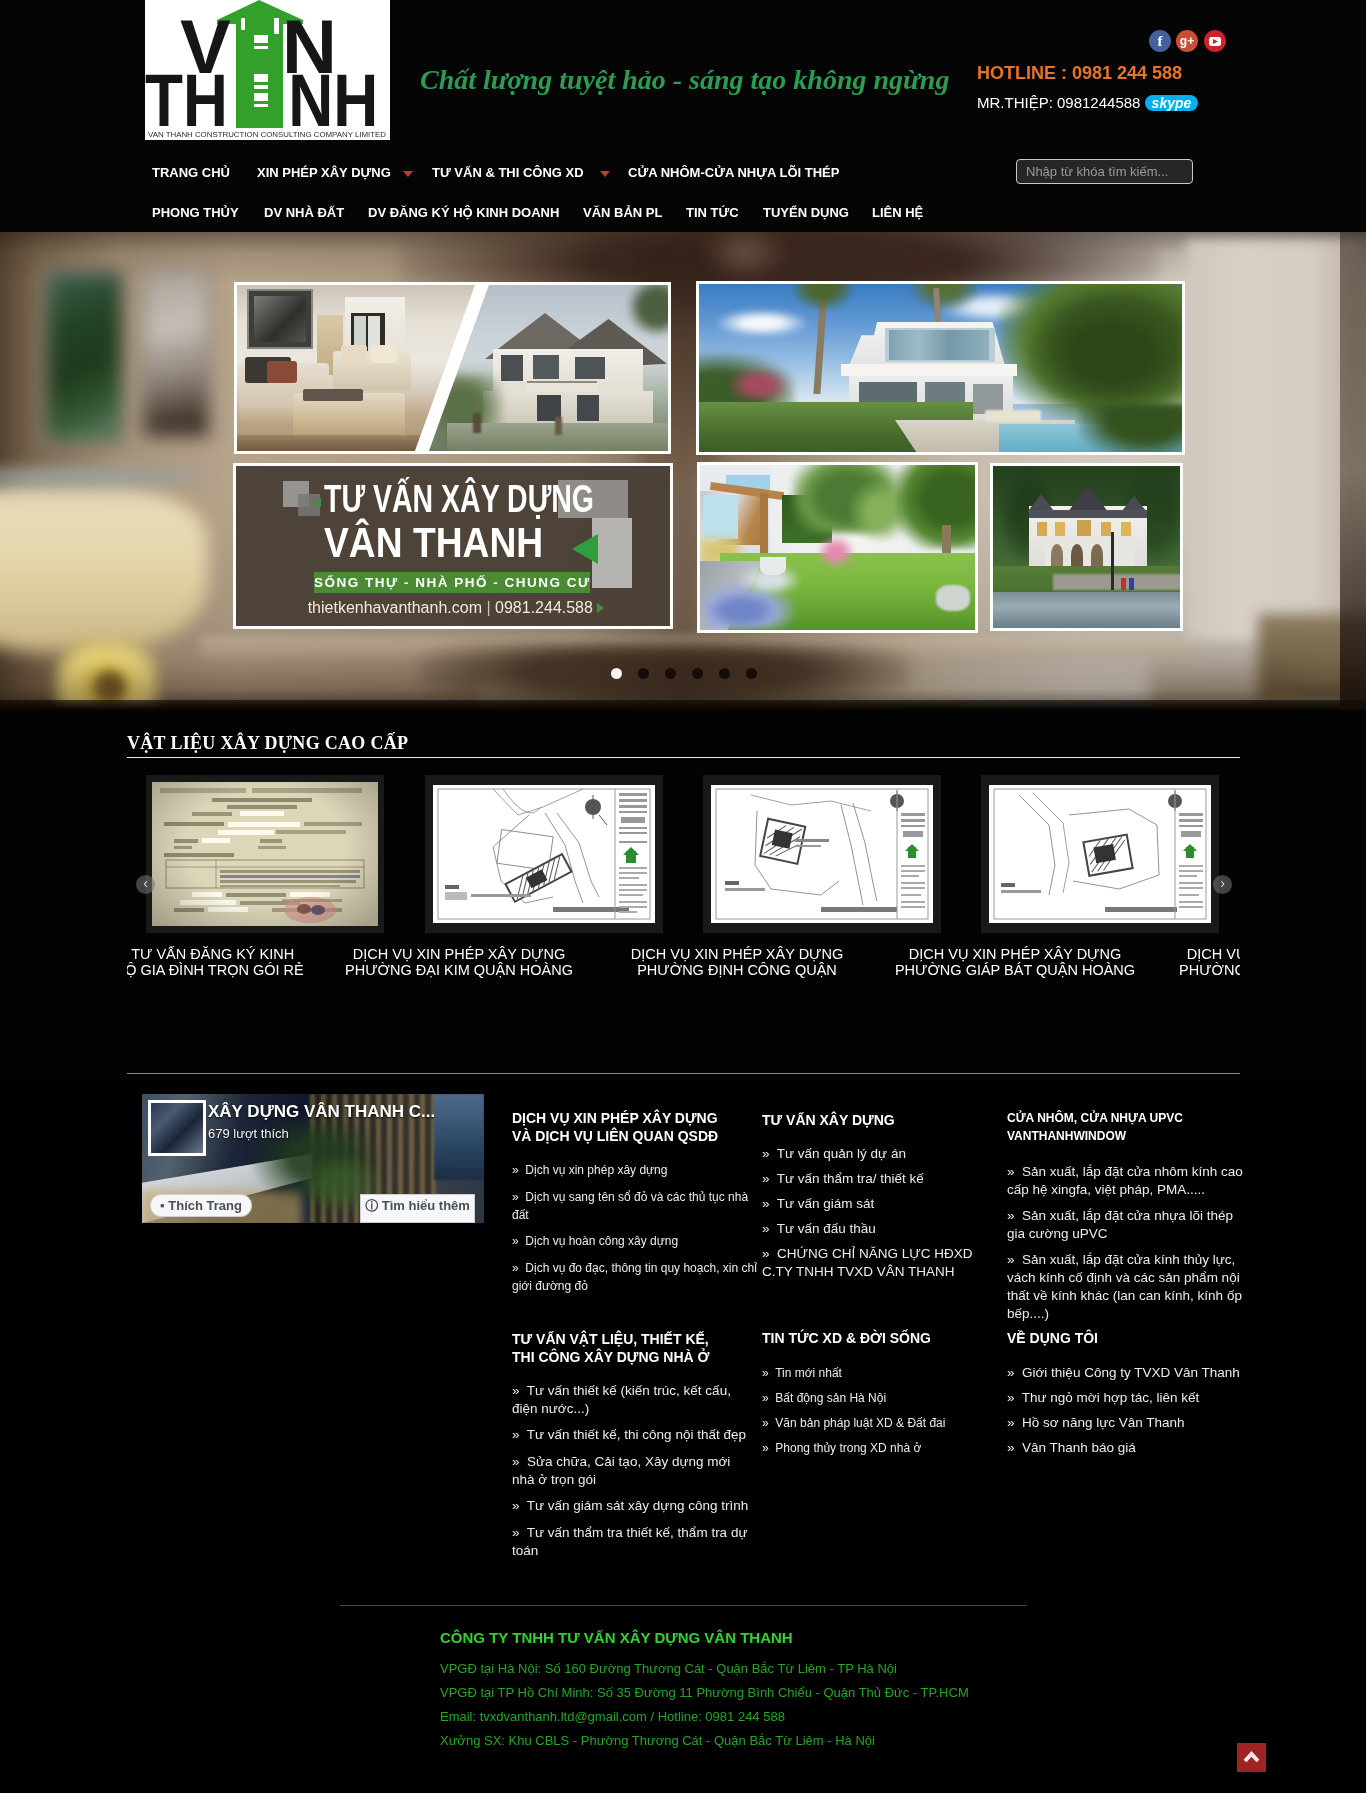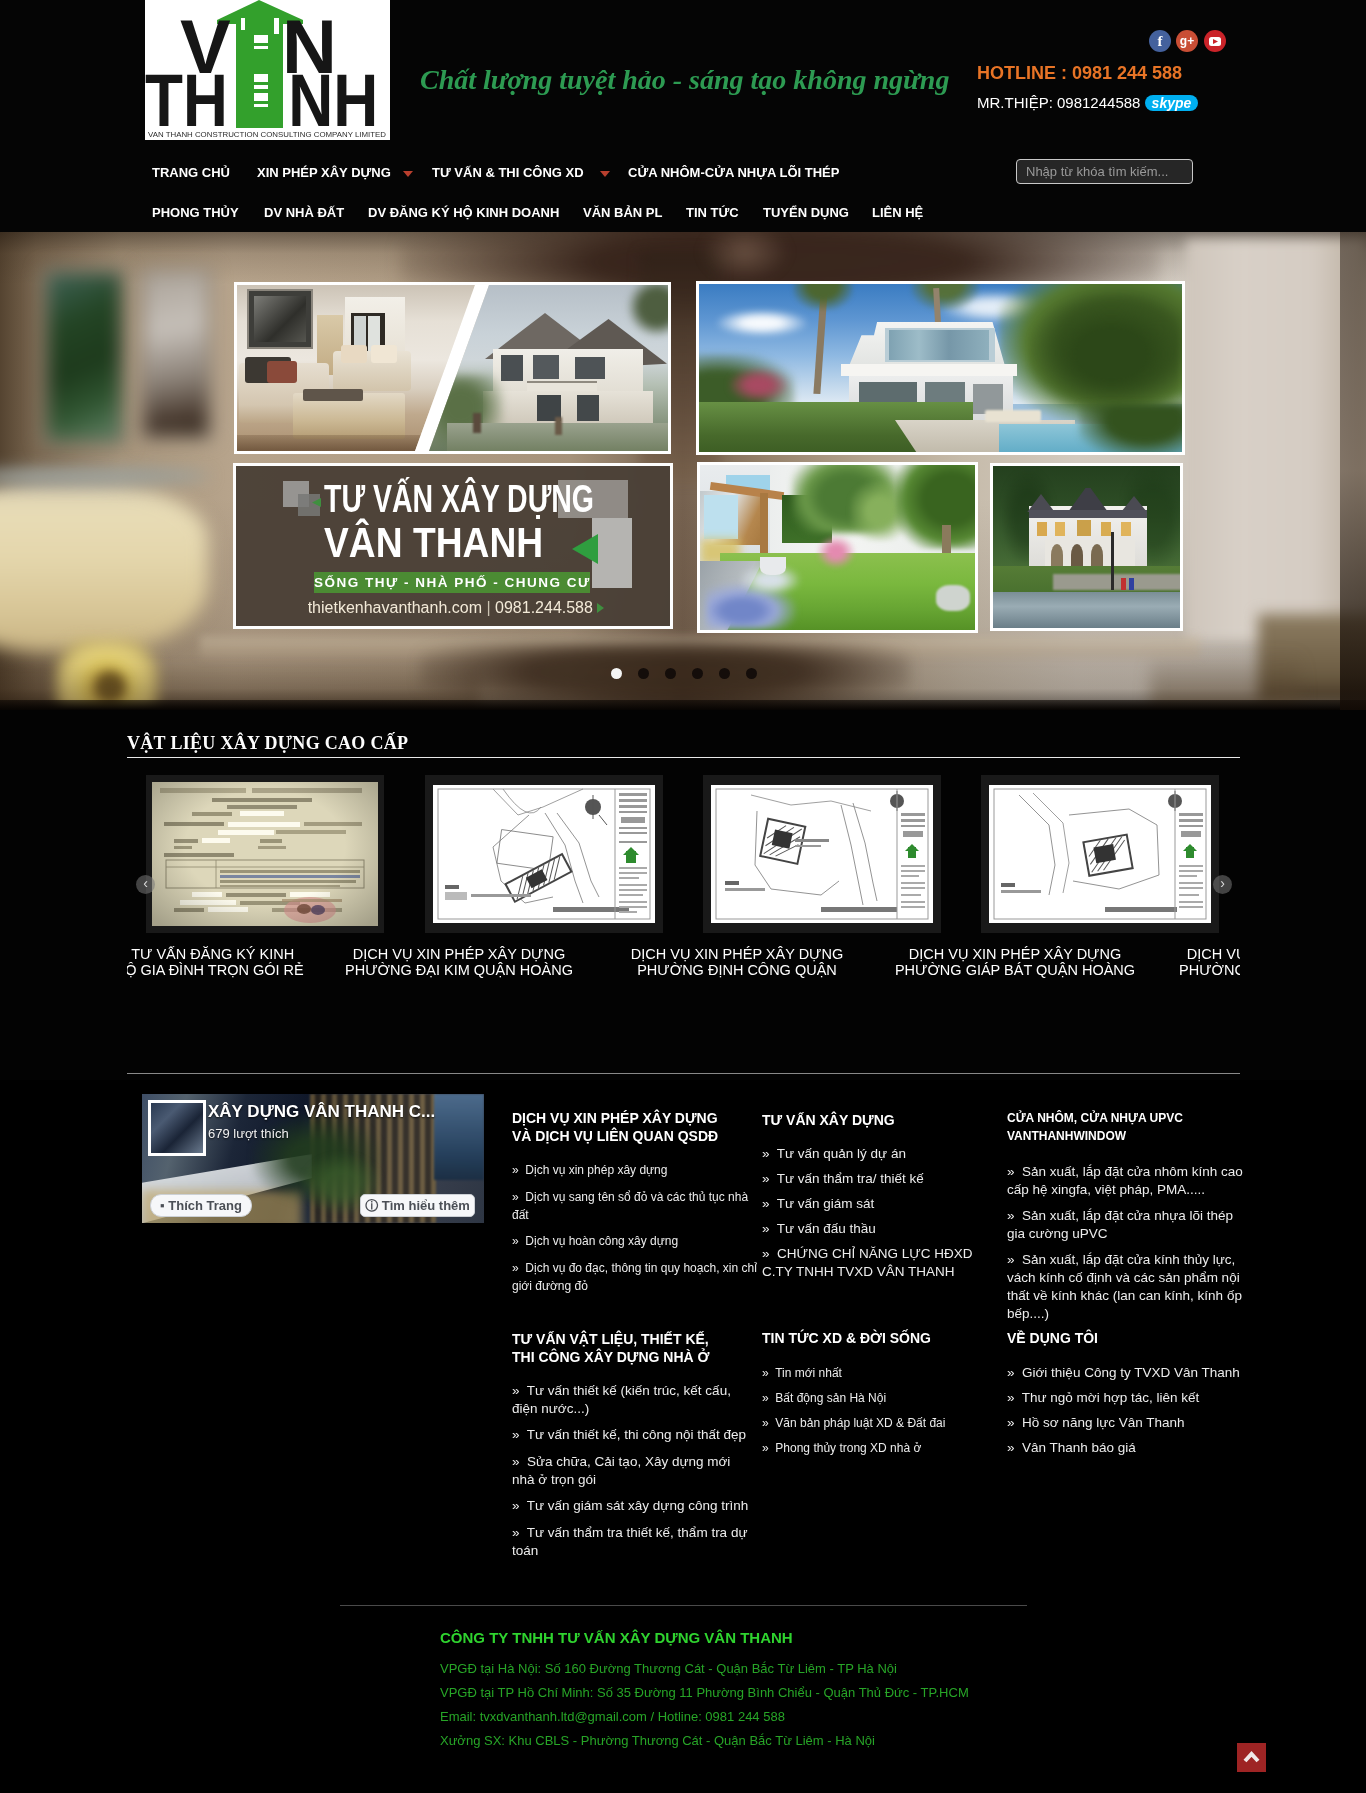--- a/index.html
+++ b/index.html
@@ -551,21 +551,21 @@
     <div class="abs" style="left:6px;top:6px;width:58px;height:56px;background:#fff;padding:3px;">
       <div style="width:52px;height:50px;background:linear-gradient(135deg,#2a3a52 0%,#4a5a72 30%,#1a2436 60%,#6a7a8e 100%);"></div>
     </div>
 
     <div class="abs" style="left:66px;top:8px;color:#fff;font-size:17px;font-weight:bold;text-shadow:0 1px 2px rgba(0,0,0,.8);white-space:nowrap;">XÂY DỰNG VÂN THANH C...</div>
 
     <div class="abs" style="left:66px;top:32px;color:#f2f2f2;font-size:13px;text-shadow:0 1px 2px rgba(0,0,0,.8);">679 lượt thích</div>
 
     <div class="abs" style="left:8px;top:100px;width:102px;height:23px;background:#f6f7f9;border:1px solid #ccd0d5;border-radius:11px;color:#4b4f56;font-size:13px;font-weight:bold;text-align:center;line-height:21px;">▪ Thích Trang</div>
 
-    <div class="abs" style="left:218px;top:100px;width:115px;height:23px;background:#f6f7f9;border:1px solid #ccd0d5;border-radius:5px;color:#4b4f56;font-size:13px;font-weight:bold;text-align:center;line-height:21px;">ⓘ Tìm hiểu thêm</div>
+    <div class="abs" style="left:218px;top:100px;width:115px;height:29px;background:#f6f7f9;border:1px solid #ccd0d5;border-radius:0;color:#4b4f56;font-size:13px;font-weight:bold;text-align:center;line-height:21px;">ⓘ Tìm hiểu thêm</div>
   </div>
 
   <div class="abs" style="left:512px;top:29px;width:235px;color:#fff;font-size:14px;font-weight:bold;line-height:18px;">DỊCH VỤ XIN PHÉP XÂY DỰNG<br>VÀ DỊCH VỤ LIÊN QUAN QSDĐ</div>
   <div class="abs" style="left:512px;top:81px;width:246px;color:#ececec;font-size:12px;line-height:18px;">
     <div style="margin-bottom:9px;">»&nbsp; Dịch vụ xin phép xây dựng</div>
     <div style="margin-bottom:8px;">»&nbsp; Dịch vụ sang tên sổ đỏ và các thủ tục nhà đất</div>
     <div style="margin-bottom:9px;">»&nbsp; Dịch vụ hoàn công xây dựng</div>
     <div>»&nbsp; Dịch vụ đo đạc, thông tin quy hoạch, xin chỉ giới đường đỏ</div>
   </div>
 

